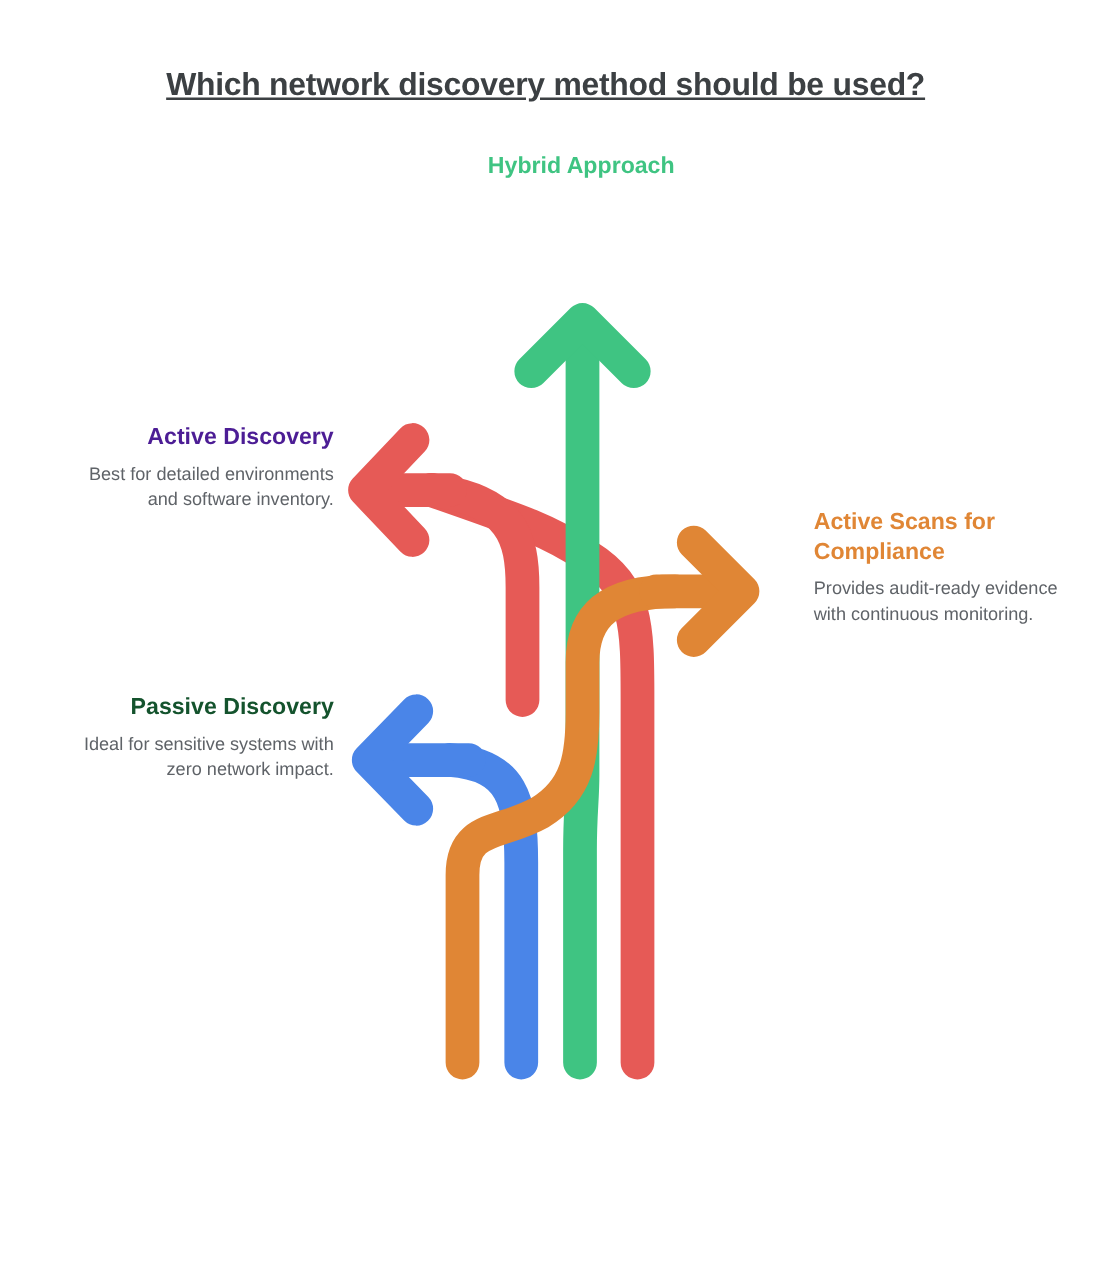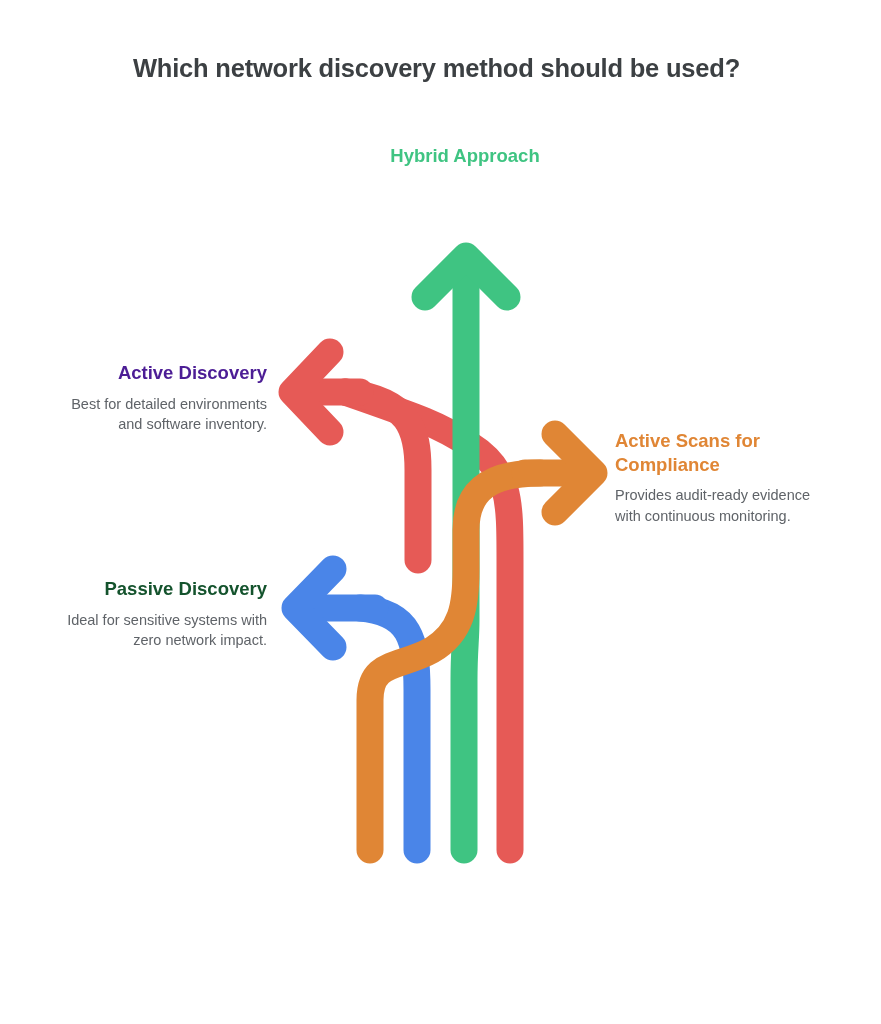--- a/index.html
+++ b/index.html
@@ -29,32 +29,33 @@
   .title {
     position: absolute;
     left: 0;
     top: 54px;
     width: 873px;
     text-align: center;
     font-size: 25.5px;
     font-weight: bold;
     color: #3c4043;
     letter-spacing: -0.2px;
+    text-decoration: underline;
   }
 
   
   .arrow-layer {
     position: absolute;
     left: 0; top: 0;
     width: 881px;
     height: 1024px;
   }
 
   
-  .block { position: absolute; margin-top: 24px; }
+  .block { position: absolute; }
 
   .block .heading {
     font-size: 18.5px;
     font-weight: bold;
     line-height: 1.28;
     margin: 0 0 9px 0;
   }
   .block .body {
     font-size: 14.5px;
     line-height: 1.42;
@@ -75,21 +76,21 @@
   #block-active {
     left: 47px;
     top: 337px;
     width: 220px;
     text-align: right;
   }
   #block-active .heading { color: #4c1d95; }
 
   
   #block-compliance {
-    left: 615px;
+    left: 651px;
     top: 405px;
     width: 200px;
     text-align: left;
   }
   #block-compliance .heading { color: #E08635; }
 
   
   #block-passive {
     left: 47px;
     top: 553px;

